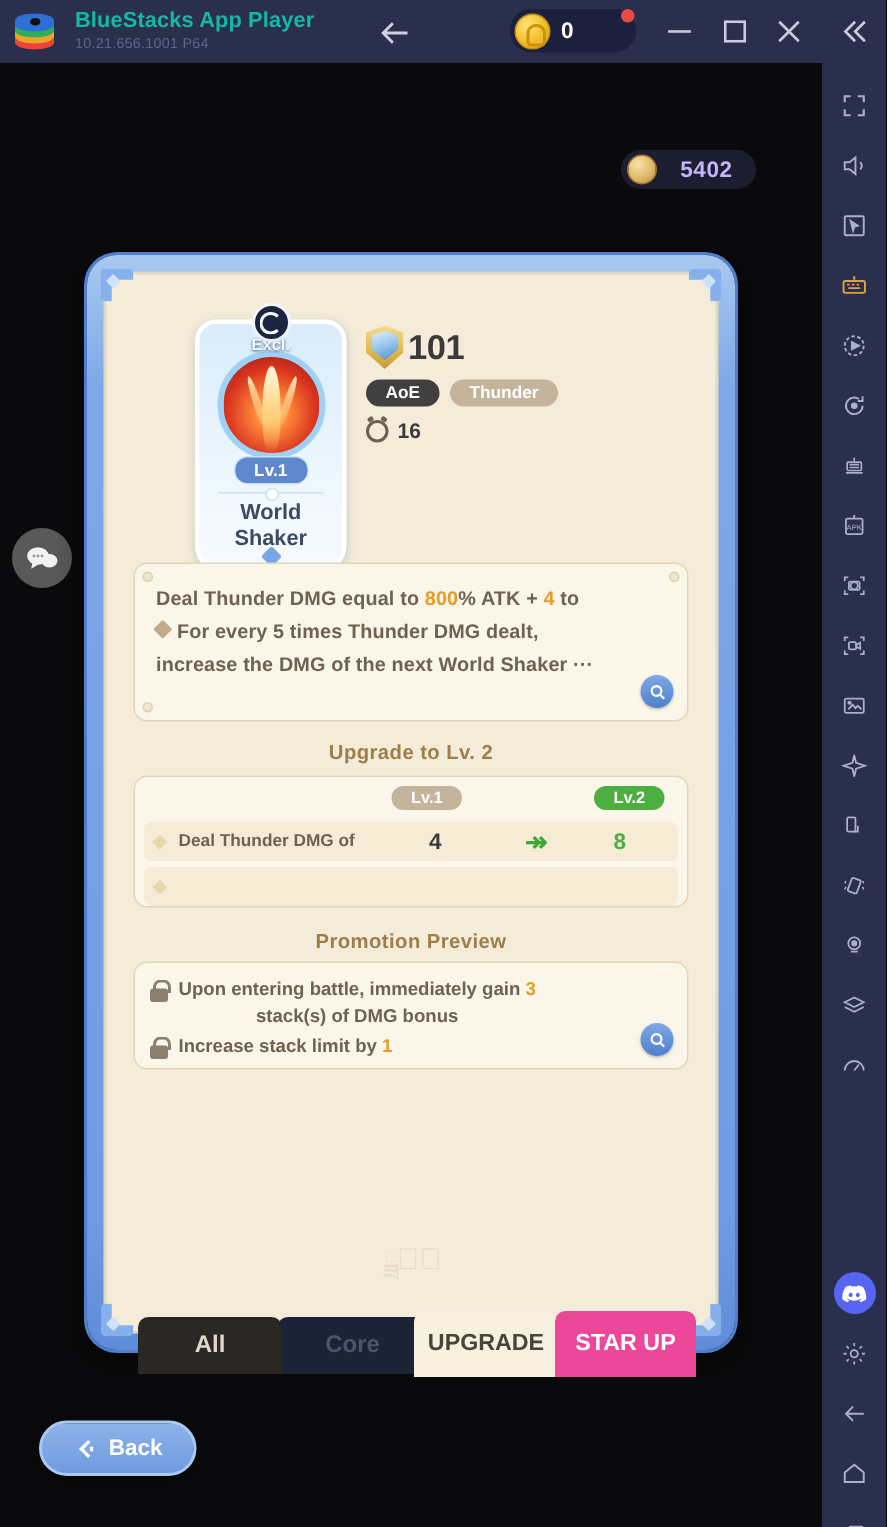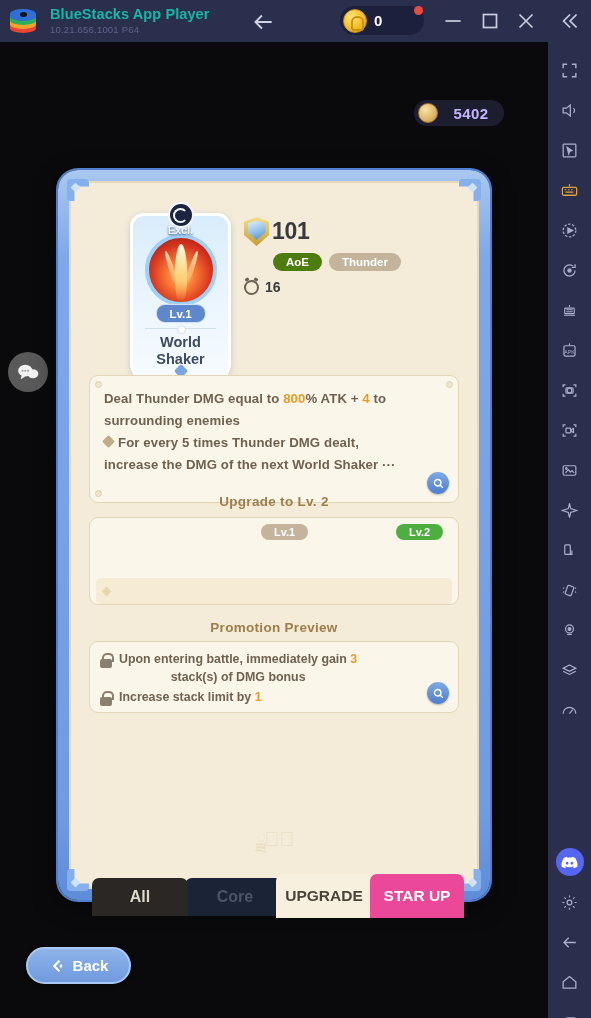--- a/index.html
+++ b/index.html
@@ -161,21 +161,21 @@
     background: linear-gradient(180deg,#f3dd8f 0%,#dfb751 60%,#c39a34 100%);
     clip-path: polygon(50% 0,100% 16%,100% 62%,50% 100%,0 62%,0 16%);
     position: relative;
   }
   .shield::after { content:""; position:absolute; left:3.5px; top:3.5px; right:3.5px; bottom:6px;
     background: linear-gradient(160deg,#dff0fb 0%,#8dbfe8 55%,#4d86c8 100%);
     clip-path: polygon(50% 0,100% 16%,100% 62%,50% 100%,0 62%,0 16%); }
   .pw-num { color: #3a3a3a; font-size: 23px; font-weight: bold; margin-left: 3px; letter-spacing: -.3px; }
   .tags { display: flex; gap: 7px; margin-top: 7px; }
   .tag { font-size: 11.5px; font-weight: bold; color: #fff; padding: 3px 13px; border-radius: 10px; }
-  .tag-aoe { background: #4d7c0f; margin-left: 29px; }
+  .tag-aoe { background: #404040; }
   .tag-el { background: #c3b49b; }
   .cd-row { display: flex; align-items: center; margin-top: 8px; }
   .cd-ico { width: 15px; height: 15px; border: 2px solid #6b6256; border-radius: 50%; position: relative; }
   .cd-ico::before, .cd-ico::after { content:""; position:absolute; width:4px; height:3px; background:#6b6256;
     top:-4px; border-radius:1px; }
   .cd-ico::before { left:-1px; transform: rotate(-35deg);} .cd-ico::after { right:-1px; transform: rotate(35deg);}
   .cd-val { color: #3a3a3a; font-size: 14px; font-weight: bold; margin-left: 6px; }
 
   
   .desc-box {
@@ -402,37 +402,43 @@
           </div>
         </div>
 
         <div class="desc-box">
           <div class="pin" style="left:5px;top:5px;"></div>
           <div class="pin" style="right:5px;top:5px;"></div>
           <div class="pin" style="left:5px;bottom:5px;"></div>
           <div class="desc-line">
             <span>Deal Thunder DMG equal to </span><span class="hl">800</span><span>% ATK + </span><span class="hl">4</span><span> to</span>
           </div>
-          <div class="desc-line">surrounding enemies</div>
           <div class="desc-line">
             <span class="bullet"></span><span>For every 5 times Thunder DMG dealt,</span>
           </div>
           <div class="desc-line">increase the DMG of the next World Shaker ···</div>
           <div class="zoom-btn">
             <svg width="13" height="13" viewBox="0 0 24 24" fill="none" stroke-width="2.6">
               <circle cx="10.5" cy="10.5" r="6"></circle>
                 <path d="M15 15l5 5"></path>
               </svg>
           </div>
         </div>
 
         <div class="sec-title up-title">Upgrade to Lv. 2</div>
         <div class="up-box">
           <div class="lv-chip lv1-chip">Lv.1</div>
           <div class="lv-chip lv2-chip">Lv.2</div>
+          <div class="up-row">
+            <div class="rdot"></div>
+            <div class="up-label">Deal Thunder DMG of</div>
+            <div class="up-v1">4</div>
+            <div class="up-arrow">↠</div>
+            <div class="up-v2">8</div>
+          </div>
           <div class="up-row up-row2">
             <div class="rdot"></div>
           </div>
         </div>
 
         <div class="sec-title pp-title">Promotion Preview</div>
         <div class="pp-box">
           <div class="pp-item">
             <div class="pp-ico"></div>
             <div class="pp-text">

